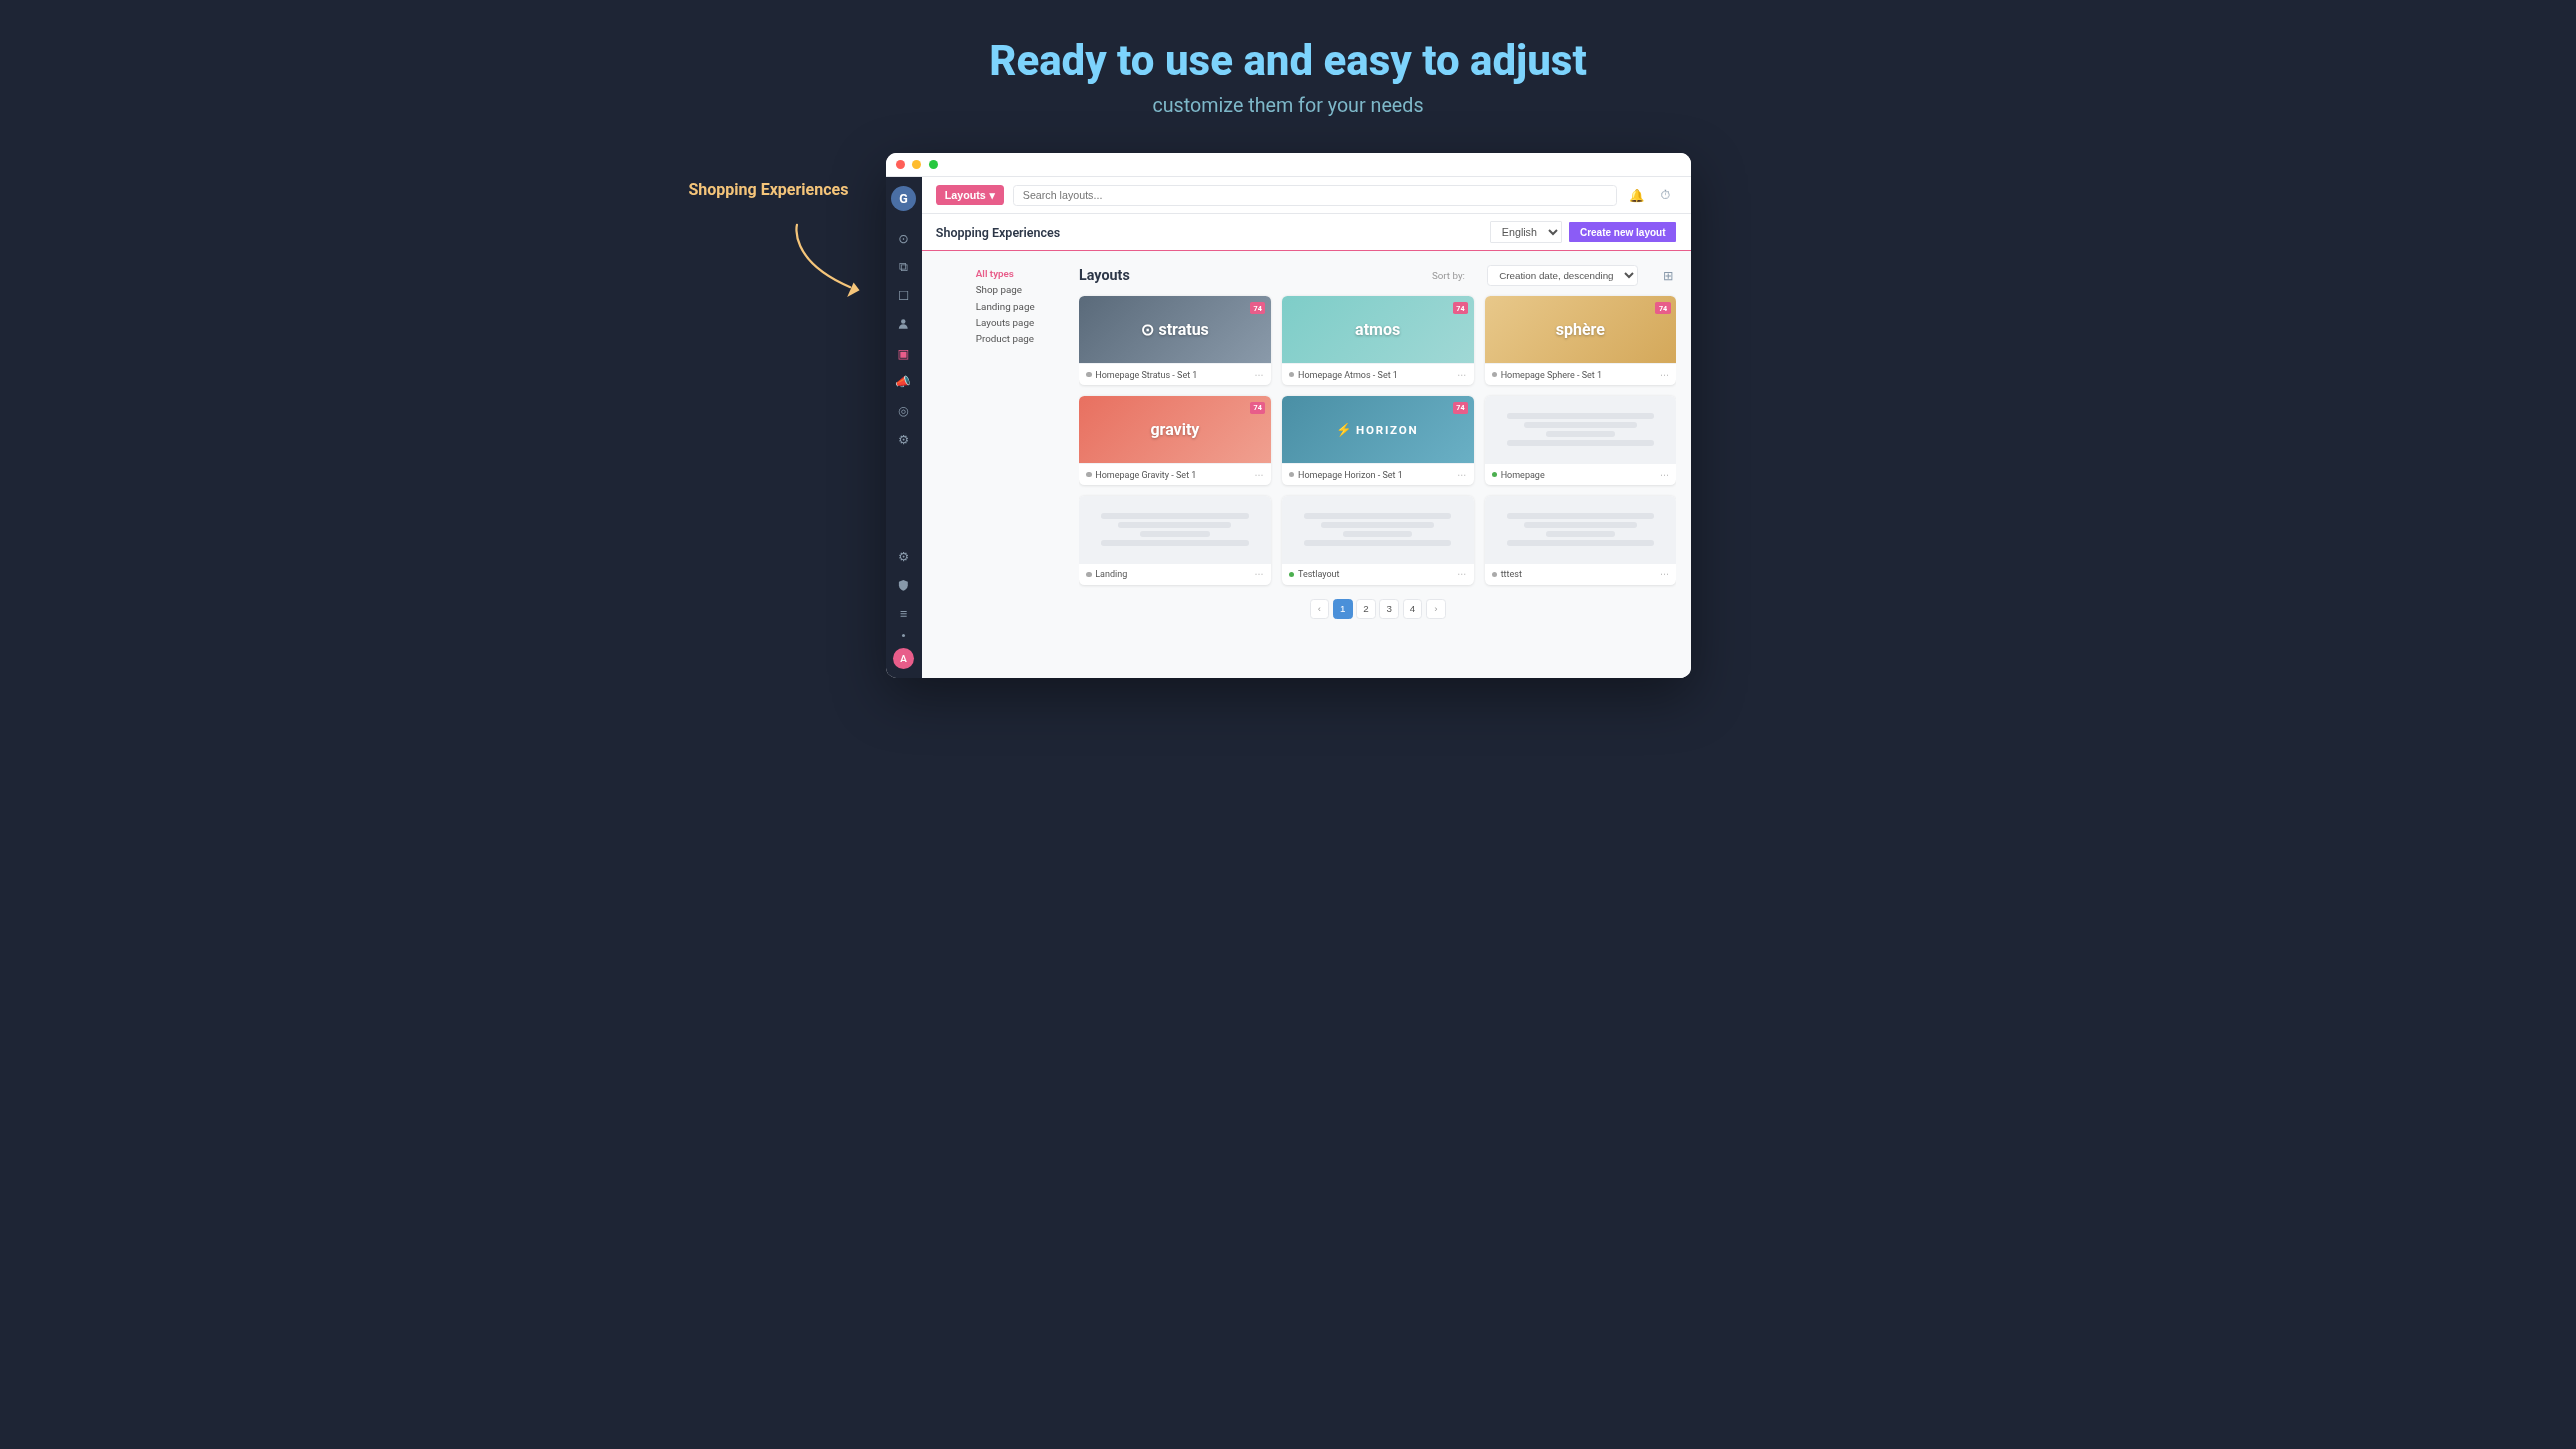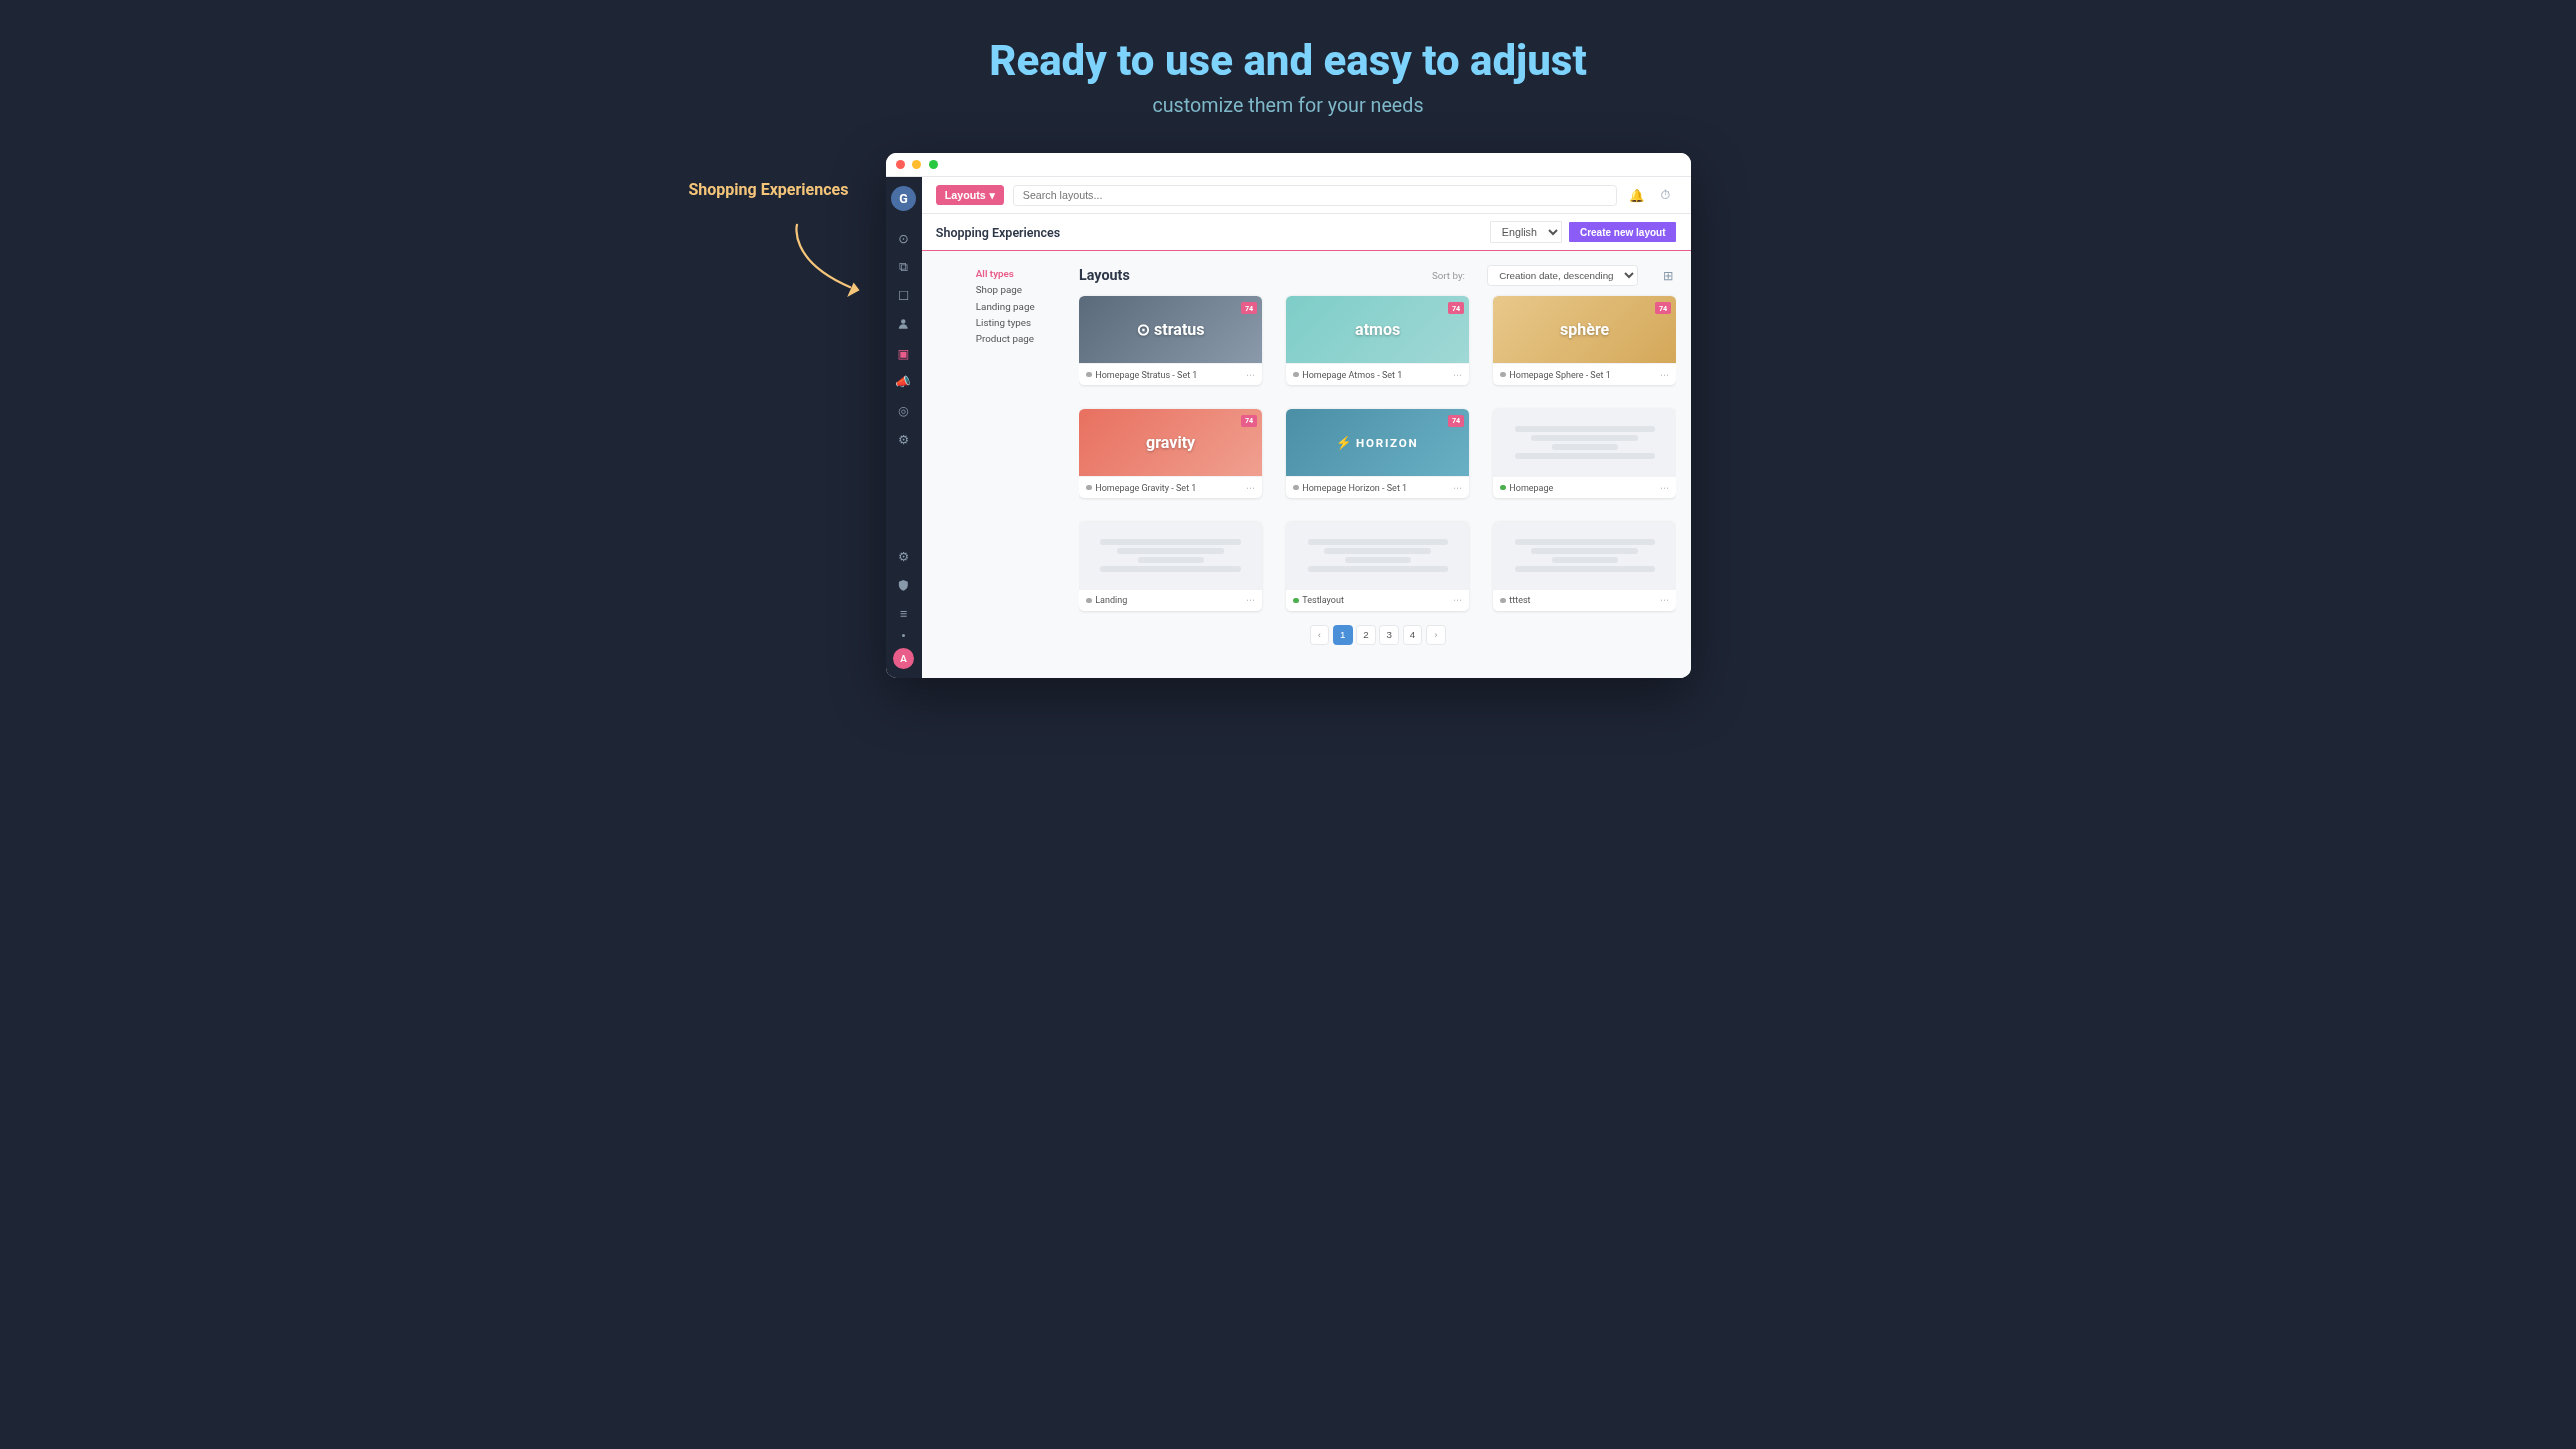--- a/index.html
+++ b/index.html
@@ -254,21 +254,21 @@
     }
     .grid-view-icon {
       color: #8899aa;
       font-size: 12.5px;
       cursor: pointer;
       padding: 2.7px;
     }
     .layout-grid {
       display: grid;
       grid-template-columns: repeat(3, 1fr);
-      gap: 24px;
+      gap: 11px;
     }
     .layout-card {
       background: white;
       border-radius: 5.4px;
       overflow: hidden;
       box-shadow: 0 0.9px 2.7px rgba(0,0,0,0.1);
       cursor: pointer;
     }
     .card-thumbnail {
       height: 67px;
@@ -487,21 +487,21 @@
             <button class="create-btn">Create new layout</button>
           </div>
         </div>
 
         <div class="content-area">
 
           <div class="filter-panel">
             <div class="filter-item active">All types</div>
             <div class="filter-item">Shop page</div>
             <div class="filter-item">Landing page</div>
-            <div class="filter-item">Listing types</div>
+            <div class="filter-item">Layouts page</div>
             <div class="filter-item">Product page</div>
           </div>
 
           <div class="layouts-section">
             <div class="layouts-header">
               <span class="layouts-title">Layouts</span>
               <div style="display:flex;align-items:center;gap:22px;">
                 <span style="font-size:9.8px;color:#999;">Sort by:</span>
                 <select class="sort-select">
                   <option>Creation date, descending</option>

